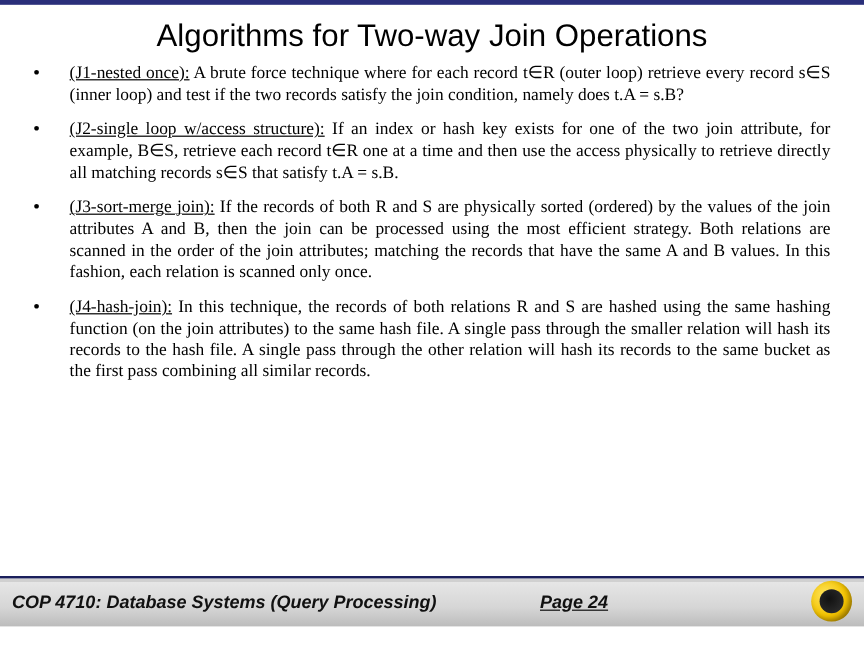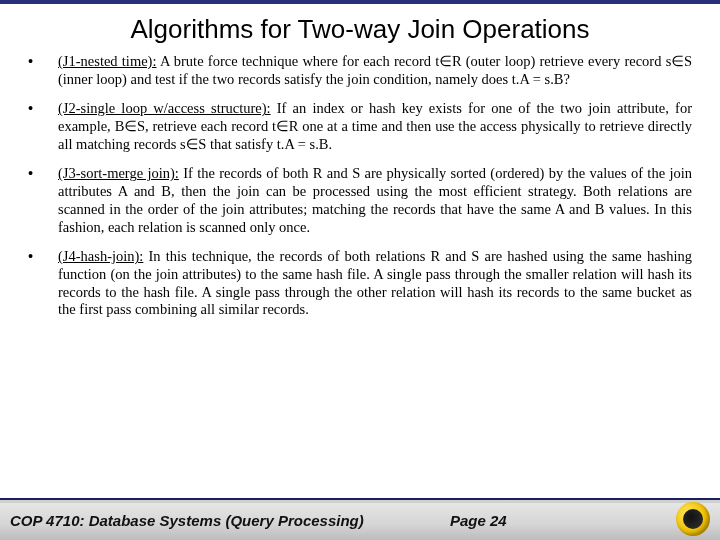--- a/index.html
+++ b/index.html
@@ -37,40 +37,41 @@
     width: 30px;
     flex-shrink: 0;
     font-family: Arial, sans-serif;
   }
   .body {
     flex: 1;
   }
   .label { text-decoration: underline; }
   .footer {
     position: absolute;
-    left: 0; right: 0; bottom: 0;
+    left: 0; right: 0; bottom: 18px;
     height: 40px;
     background: linear-gradient(#e8e8e8 0%, #d6d6d6 60%, #bcbcbc 100%);
     border-top: 2px solid #1a1f5c;
     box-shadow: inset 0 3px 0 #d0d0d0;
     display: flex;
     align-items: center;
     font-family: Arial, Helvetica, sans-serif;
     font-style: italic;
     font-weight: bold;
     font-size: 15px;
     color: #111;
   }
   .footer-left {
     flex: 0 0 auto;
     padding-left: 10px;
   }
   .footer-page {
     position: absolute;
     left: 450px;
+    text-decoration: underline;
   }
   .logo {
     position: absolute;
     right: 10px;
     top: 2px;
     width: 34px;
     height: 34px;
     border-radius: 50%;
     background: radial-gradient(circle at 35% 35%, #ffe560 0%, #f2c200 55%, #b88a00 100%);
     box-shadow: inset -2px -2px 4px rgba(0,0,0,.3);
@@ -88,21 +89,21 @@
 
 <div class="topline"></div>
 
 <div class="title">Algorithms for Two-way Join Operations</div>
 
 <div class="content">
 
   <div class="item">
     <div class="bullet">•</div>
     <div class="body">
-      <span class="label">(J1-nested time):</span><span> A brute force technique where for each record t∈R (outer loop) retrieve every record s∈S (inner loop) and test if the two records satisfy the join condition, namely does t.A = s.B?</span>
+      <span class="label">(J1-nested once):</span><span> A brute force technique where for each record t∈R (outer loop) retrieve every record s∈S (inner loop) and test if the two records satisfy the join condition, namely does t.A = s.B?</span>
     </div>
   </div>
 
   <div class="item">
     <div class="bullet">•</div>
     <div class="body">
       <span class="label">(J2-single loop w/access structure):</span><span> If an index or hash key exists for one of the two join attribute, for example, B∈S, retrieve each record t∈R one at a time and then use the access physically to retrieve directly all matching records s∈S that satisfy t.A = s.B.</span>
     </div>
   </div>
 

